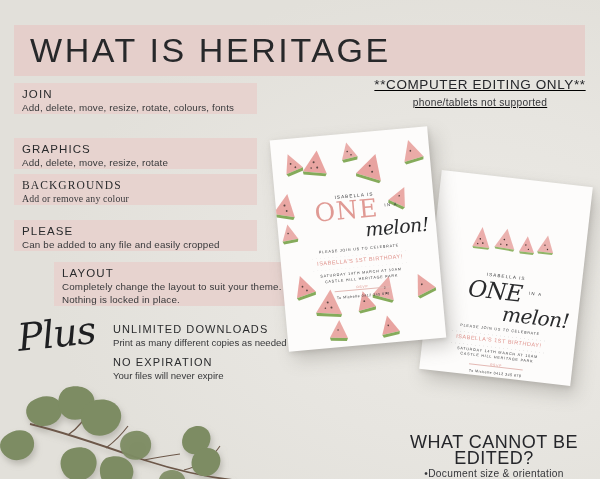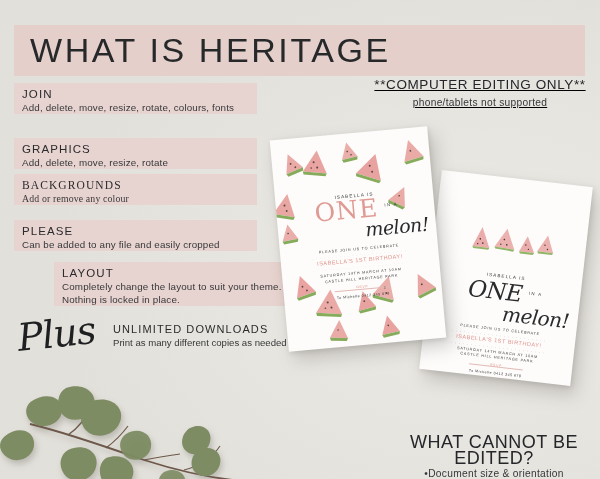--- a/index.html
+++ b/index.html
@@ -148,20 +148,24 @@
 Nothing is locked in place.</div>
   </div>
 
   <div class="plus-script">Plus</div>
 
   <div class="plus-item" style="top:322px;">
     <div class="pt">UNLIMITED DOWNLOADS</div>
     <div class="pd">Print as many different copies as needed</div>
   </div>
 
+  <div class="plus-item" style="top:355px;">
+    <div class="pt">NO EXPIRATION</div>
+    <div class="pd">Your files will never expire</div>
+  </div>
 
   <div class="notice">
     <div class="n1">**COMPUTER EDITING ONLY**</div>
     <div class="n2">phone/tablets not supported</div>
   </div>
 
   <div class="cannot">
     <div class="c1">WHAT CANNOT BE EDITED?</div>
     <div class="c2">•Document size &amp; orientation</div>
   </div>

